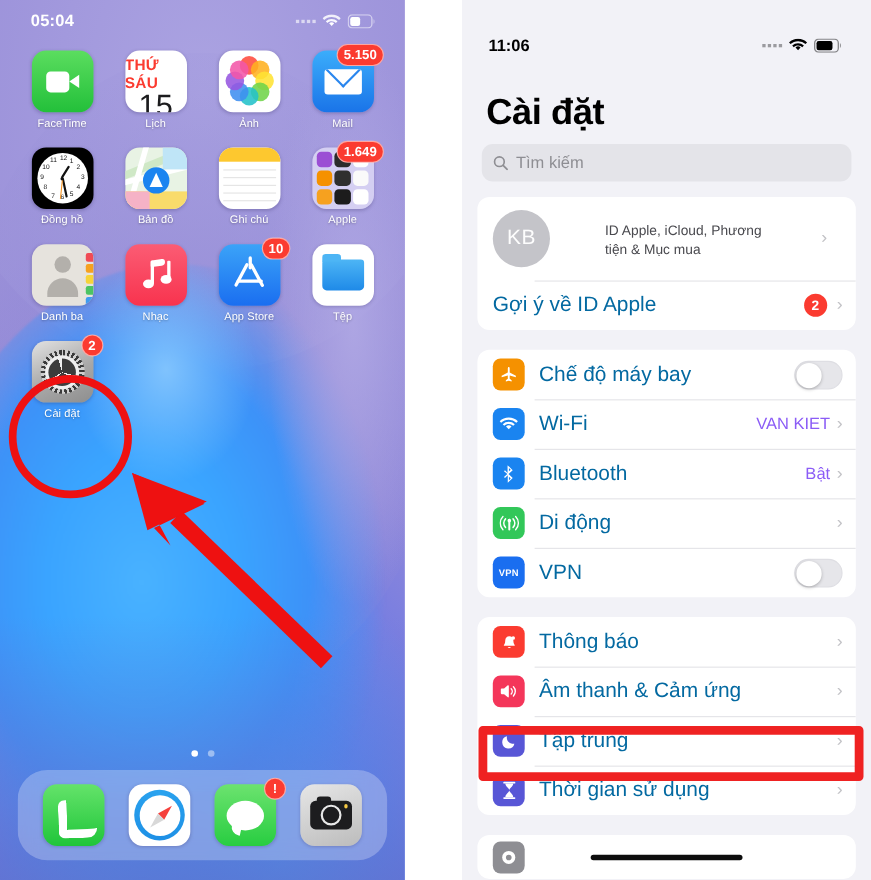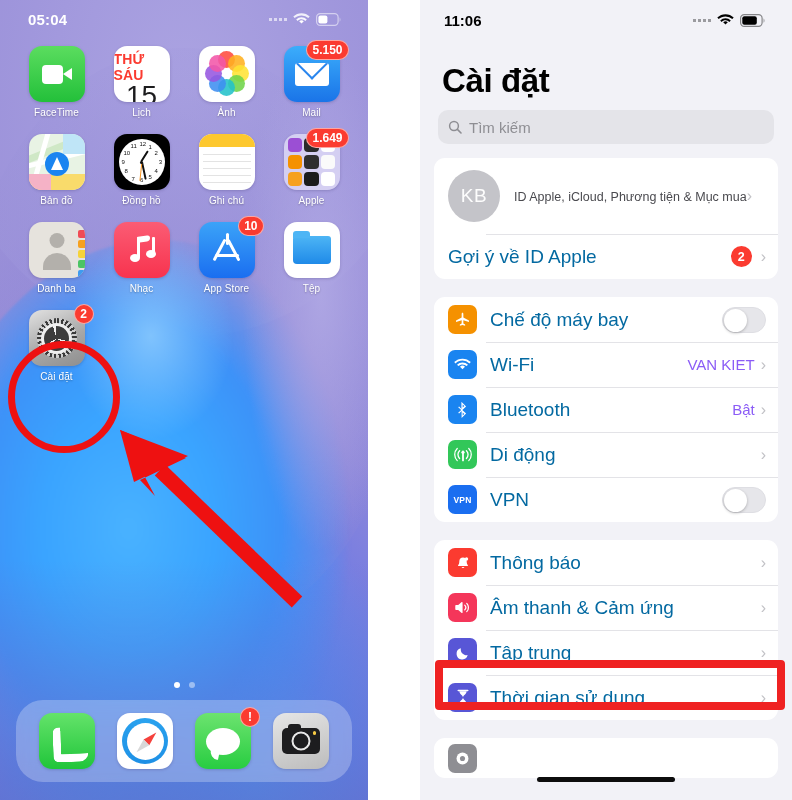--- a/index.html
+++ b/index.html
@@ -194,39 +194,39 @@
   }
   .ann-arrow { position:absolute; left:0; top:330px; width:368px; height:300px; z-index:9; pointer-events:none;}
 
   
   #right-phone {
     position:absolute; left:420px; top:0; width:372px; height:800px;
     background:#f2f2f7; overflow:hidden;
   }
   .statusbar-r {
     height:40px; display:flex; align-items:center; justify-content:space-between;
-    padding: 0 26px 0 24px; color:#000;
+    padding: 0 26px 0 24px; color:#000;margin-top:21px;
   }
   .sb-time-r { font-size:15px; font-weight:bold; }
   .sig-dots-r i { background:#9b9b9f; }
   .page-title {
     font-size:33px; font-weight:bold; color:#000; padding: 22px 22px 10px; letter-spacing:-.4px;
   }
   .searchbar {
     margin: 0 18px 14px; height:34px; background:#e4e4e9; border-radius:10px;
     display:flex; align-items:center; gap:7px; padding: 0 10px;
   }
   .search-placeholder { color:#8e8e93; font-size:15px; }
 
   .group { margin: 0 14px 18px; background:#fff; border-radius:11px; overflow:hidden; }
   .row { display:flex; align-items:center; min-height:45px; padding-left:14px; position:relative; }
   .row + .row:before {
     content:""; position:absolute; left:52px; right:0; top:0; height:1px; background:#e3e3e7;
   }
-  .row.acct { min-height:76px; padding: 10px 14px 10px 14px; }
+  .row.acct { min-height:76px; padding: 10px 14px 10px 14px; gap: 36px; }
   .avatar {
     width:52px; height:52px; border-radius:50%; background:#c4c4c9; color:#fdfdfd;
     display:flex; align-items:center; justify-content:center; font-size:19px; letter-spacing:.5px; flex:0 0 auto;
   }
   .acct-text { margin-left:14px; flex:1; min-width:0; }
   .acct-name { font-size:19px; color:#000; line-height:1.2; }
   .acct-sub { font-size:12.5px; color:#4a4a4f; line-height:1.3; margin-top:3px; }
   .row-icon {
     width:29px; height:29px; border-radius:7px; flex:0 0 auto;
     display:flex; align-items:center; justify-content:center; color:#fff;
@@ -345,35 +345,20 @@
       </div>
 
       <div class="app">
         <div class="icon-wrap">
           <div class="ic ic-mail">
               <div class="env"></div>
             </div>
           <div class="badge wide">5.150</div>
         </div>
         <div class="app-label">Mail</div>
-      </div>
-
-      <div class="app">
-        <div class="icon-wrap">
-          <div class="ic ic-maps">
-            <div class="mroad" style="left:-4px;top:10px;width:66px;height:7px;transform:rotate(-22deg);background:#cfe8c6"></div>
-            <div class="mroad" style="left:-6px;top:22px;width:70px;height:5px;transform:rotate(-14deg)"></div>
-            <div class="mroad" style="left:8px;top:-6px;width:5px;height:70px;transform:rotate(16deg)"></div>
-            <div class="mroad" style="left:0;bottom:0;width:56px;height:16px;background:#f9db6b"></div>
-            <div class="mroad" style="left:0;bottom:0;width:22px;height:16px;background:#f5b2c6"></div>
-            <div class="mroad" style="right:0;top:0;width:22px;height:20px;background:#bfe5f7"></div>
-            <div class="mpuck"></div>
-          </div>
-        </div>
-        <div class="app-label">Bản đồ</div>
       </div>
 
       <div class="app">
         <div class="icon-wrap">
           <div class="ic ic-clock">
             <div class="clockface">
               <span class="cnum" style="left:21px;top:2px">12</span>
               <span class="cnum" style="right:2.5px;top:20px">3</span>
               <span class="cnum" style="left:21.5px;bottom:2px">6</span>
               <span class="cnum" style="left:3px;top:20px">9</span>
@@ -390,20 +375,35 @@
                 <i class="hand s"></i>
                 <i class="pin"></i>
             </div>
           </div>
         </div>
         <div class="app-label">Đồng hồ</div>
       </div>
 
       <div class="app">
         <div class="icon-wrap">
+          <div class="ic ic-maps">
+            <div class="mroad" style="left:-4px;top:10px;width:66px;height:7px;transform:rotate(-22deg);background:#cfe8c6"></div>
+            <div class="mroad" style="left:-6px;top:22px;width:70px;height:5px;transform:rotate(-14deg)"></div>
+            <div class="mroad" style="left:8px;top:-6px;width:5px;height:70px;transform:rotate(16deg)"></div>
+            <div class="mroad" style="left:0;bottom:0;width:56px;height:16px;background:#f9db6b"></div>
+            <div class="mroad" style="left:0;bottom:0;width:22px;height:16px;background:#f5b2c6"></div>
+            <div class="mroad" style="right:0;top:0;width:22px;height:20px;background:#bfe5f7"></div>
+            <div class="mpuck"></div>
+          </div>
+        </div>
+        <div class="app-label">Bản đồ</div>
+      </div>
+
+      <div class="app">
+        <div class="icon-wrap">
           <div class="ic ic-notes">
             <div class="notes-top"></div>
             <div class="nline" style="top:20px"></div>
             <div class="nline" style="top:27px"></div>
             <div class="nline" style="top:34px"></div>
             <div class="nline" style="top:41px"></div>
             <div class="nline" style="top:48px"></div>
           </div>
         </div>
         <div class="app-label">Ghi chú</div>

